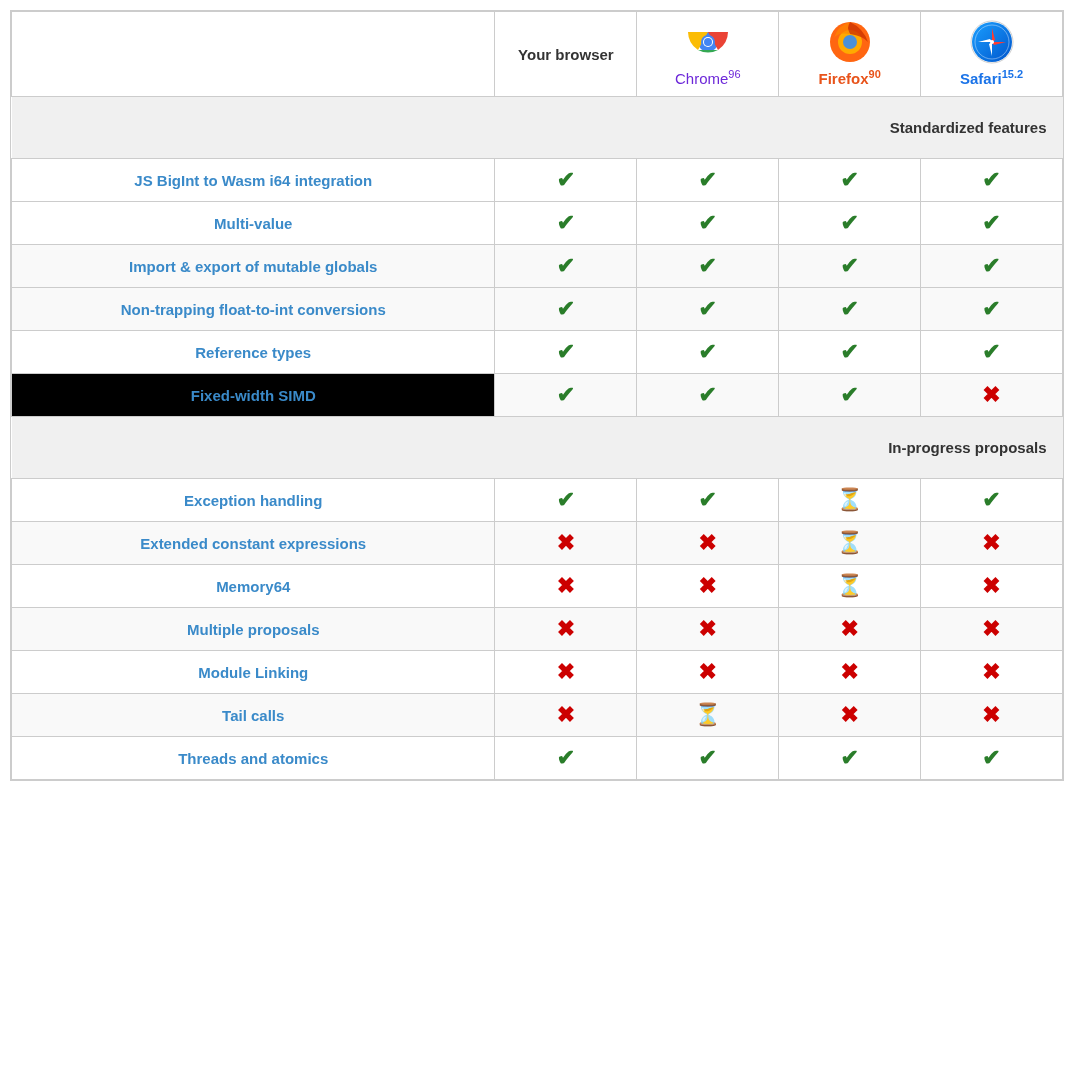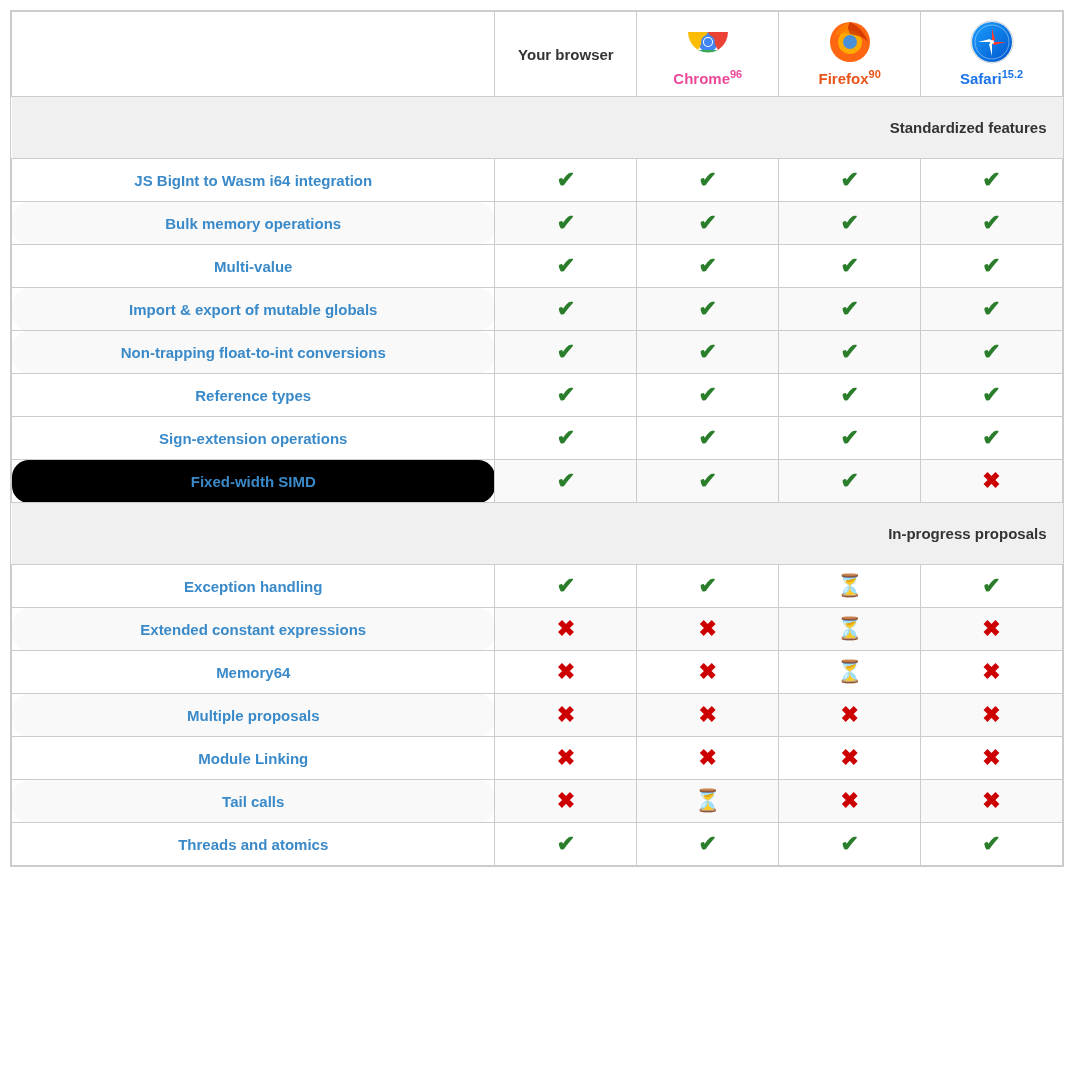--- a/index.html
+++ b/index.html
@@ -24,32 +24,31 @@
       padding: 8px 6px;
       vertical-align: middle;
     }
     td.feature-name {
       text-align: center;
       color: #3a8ac9;
       font-weight: bold;
       font-size: 15px;
       padding: 2px 16px;
       background: #fff;
-      border-radius: 17px;
     }
     .header-your-browser {
       font-weight: bold;
       color: #333;
       font-size: 15px;
       vertical-align: middle;
     }
     .header-browser {
       vertical-align: middle;
     }
-    .browser-name-chrome { color: #ec4899; font-weight: bold; font-size: 15px; }
+    .browser-name-chrome { color: #6d28d9; font-weight: normal; font-size: 15px; }
     .browser-name-firefox { color: #e8531a; font-weight: bold; font-size: 15px; text-align: right; }
     .browser-name-safari { color: #1a73e8; font-weight: bold; font-size: 15px; }
     .browser-version { font-size: 11px; vertical-align: super; }
     .section-header td {
       background: #f0f0f0;
       font-weight: bold;
       color: #333;
       font-size: 15px;
       text-align: right;
       padding: 22px 16px;
@@ -133,27 +132,20 @@
           <td colspan="5">Standardized features</td>
         </tr>
         <tr class="data-row">
       <td class="feature-name" style="background:#fff">JS BigInt to Wasm i64 integration</td>
       <td style="background:#fff"><span class="check">✔</span></td>
       <td style="background:#fff"><span class="check">✔</span></td>
       <td style="background:#fff"><span class="check">✔</span></td>
       <td style="background:#fff"><span class="check">✔</span></td>
     </tr>
         <tr class="data-row">
-      <td class="feature-name" style="background:#f9f9f9">Bulk memory operations</td>
-      <td style="background:#f9f9f9"><span class="check">✔</span></td>
-      <td style="background:#f9f9f9"><span class="check">✔</span></td>
-      <td style="background:#f9f9f9"><span class="check">✔</span></td>
-      <td style="background:#f9f9f9"><span class="check">✔</span></td>
-    </tr>
-        <tr class="data-row">
       <td class="feature-name" style="background:#fff">Multi-value</td>
       <td style="background:#fff"><span class="check">✔</span></td>
       <td style="background:#fff"><span class="check">✔</span></td>
       <td style="background:#fff"><span class="check">✔</span></td>
       <td style="background:#fff"><span class="check">✔</span></td>
     </tr>
         <tr class="data-row">
       <td class="feature-name" style="background:#f9f9f9">Import &amp; export of mutable globals</td>
       <td style="background:#f9f9f9"><span class="check">✔</span></td>
       <td style="background:#f9f9f9"><span class="check">✔</span></td>
@@ -162,27 +154,20 @@
     </tr>
         <tr class="data-row">
       <td class="feature-name" style="background:#f9f9f9">Non-trapping float-to-int conversions</td>
       <td style="background:#f9f9f9"><span class="check">✔</span></td>
       <td style="background:#f9f9f9"><span class="check">✔</span></td>
       <td style="background:#f9f9f9"><span class="check">✔</span></td>
       <td style="background:#f9f9f9"><span class="check">✔</span></td>
     </tr>
         <tr class="data-row">
       <td class="feature-name" style="background:#fff">Reference types</td>
-      <td style="background:#fff"><span class="check">✔</span></td>
-      <td style="background:#fff"><span class="check">✔</span></td>
-      <td style="background:#fff"><span class="check">✔</span></td>
-      <td style="background:#fff"><span class="check">✔</span></td>
-    </tr>
-        <tr class="data-row">
-      <td class="feature-name" style="background:#fff">Sign-extension operations</td>
       <td style="background:#fff"><span class="check">✔</span></td>
       <td style="background:#fff"><span class="check">✔</span></td>
       <td style="background:#fff"><span class="check">✔</span></td>
       <td style="background:#fff"><span class="check">✔</span></td>
     </tr>
         <tr class="data-row">
       <td class="feature-name" style="background:#000000">Fixed-width SIMD</td>
       <td style="background:#f9f9f9"><span class="check">✔</span></td>
       <td style="background:#f9f9f9"><span class="check">✔</span></td>
       <td style="background:#f9f9f9"><span class="check">✔</span></td>

